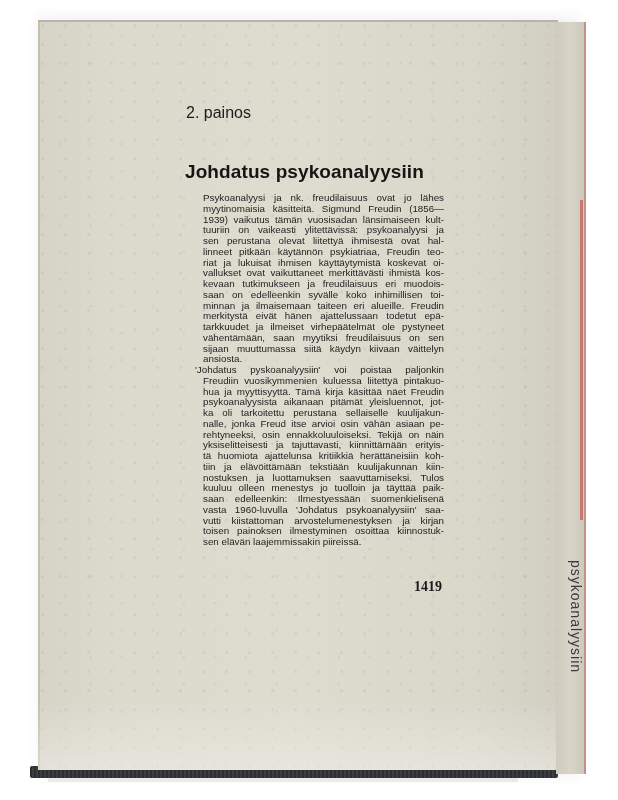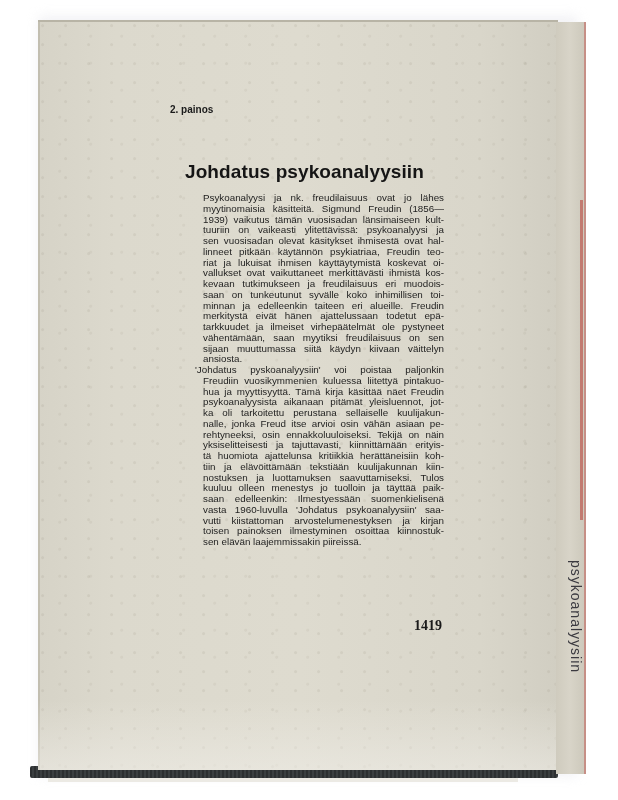--- a/index.html
+++ b/index.html
@@ -43,38 +43,38 @@
   .spine-red {
     position:absolute; left:580px; top:200px; width:3px; height:320px; background:#c27a70;
   }
   .spine-title {
     position:absolute; left:552px; top:560px; width:200px; height:20px;
     transform: rotate(90deg); transform-origin: left top;
     font-size:14px; letter-spacing:1px; color:#3b3a40; white-space:nowrap;
     translate: 32px 0;
   }
   .edition {
-    position:absolute; left:170px; top:104px; font-size:10px; font-weight:bold; color:#1b1b1b;
+    position:absolute; left:186px; top:104px; font-size:16px; font-weight:normal; color:#1b1b1b;
   }
   .title {
     position:absolute; left:185px; top:161px; font-size:19px; font-weight:bold; color:#151515;
     letter-spacing:0.1px;
     text-align:center;
   }
   .blurb {
     position:absolute; left:185px; top:193px; width:259px; font-size:9.8px; line-height:10.75px;
     color:#1e1e1e; text-align:justify;
   }
   .blurb p { margin:0; }
   .blurb .line { display:block; text-align:justify; text-align-last:justify; white-space:nowrap;padding-left:18px; }
   .blurb .line.last { text-align-last:left; }
   .blurb .indent { padding-left:10px; }
   .code {
     position:absolute; left:414px; top:579px; font-family:"Liberation Serif", serif;
-    font-size:14px; font-weight:bold; color:#1a1a1a;margin-top:39px;
+    font-size:14px; font-weight:bold; color:#1a1a1a;
   }
 </style>
 </head>
 <body>
 
 <div class="book-shadow"></div>
 <div class="board-edge"></div>
 <div class="back-board"></div>
 
 <div class="cover"></div>
@@ -86,27 +86,27 @@
 
 <div class="edition">2. painos</div>
 <div class="title">Johdatus psykoanalyysiin</div>
 
 <div class="blurb">
   <p id="para0">
       <span class="line">Psykoanalyysi ja nk. freudilaisuus ovat jo lähes</span>
       <span class="line">myytinomaisia käsitteitä. Sigmund Freudin (1856—</span>
       <span class="line">1939) vaikutus tämän vuosisadan länsimaiseen kult-</span>
       <span class="line">tuuriin on vaikeasti ylitettävissä: psykoanalyysi ja</span>
-      <span class="line">sen vuosisadan olevat käsitykset ihmisestä ovat hal-</span>
+      <span class="line">sen perustana olevat liitettyä ihmisestä ovat hal-</span>
       <span class="line">linneet pitkään käytännön psykiatriaa, Freudin teo-</span>
       <span class="line">riat ja lukuisat ihmisen käyttäytymistä koskevat oi-</span>
       <span class="line">vallukset ovat vaikuttaneet merkittävästi ihmistä kos-</span>
       <span class="line">kevaan tutkimukseen ja freudilaisuus eri muodois-</span>
-      <span class="line">saan on tunkeutunut syvälle koko inhimillisen toi-</span>
-      <span class="line">minnan ja edelleenkin taiteen eri alueille. Freudin</span>
+      <span class="line">saan on edelleenkin syvälle koko inhimillisen toi-</span>
+      <span class="line">minnan ja ilmaisemaan taiteen eri alueille. Freudin</span>
       <span class="line">merkitystä eivät hänen ajattelussaan todetut epä-</span>
       <span class="line">tarkkuudet ja ilmeiset virhepäätelmät ole pystyneet</span>
       <span class="line">vähentämään, saan myytiksi freudilaisuus on sen</span>
       <span class="line">sijaan muuttumassa siitä käydyn kiivaan väittelyn</span>
       <span class="line last">ansiosta.</span>
     </p>
   <p id="para1">
       <span class="line indent">'Johdatus pyskoanalyysiin' voi poistaa paljonkin</span>
       <span class="line">Freudiin vuosikymmenien kuluessa liitettyä pintakuo-</span>
       <span class="line">hua ja myyttisyyttä. Tämä kirja käsittää näet Freudin</span>

